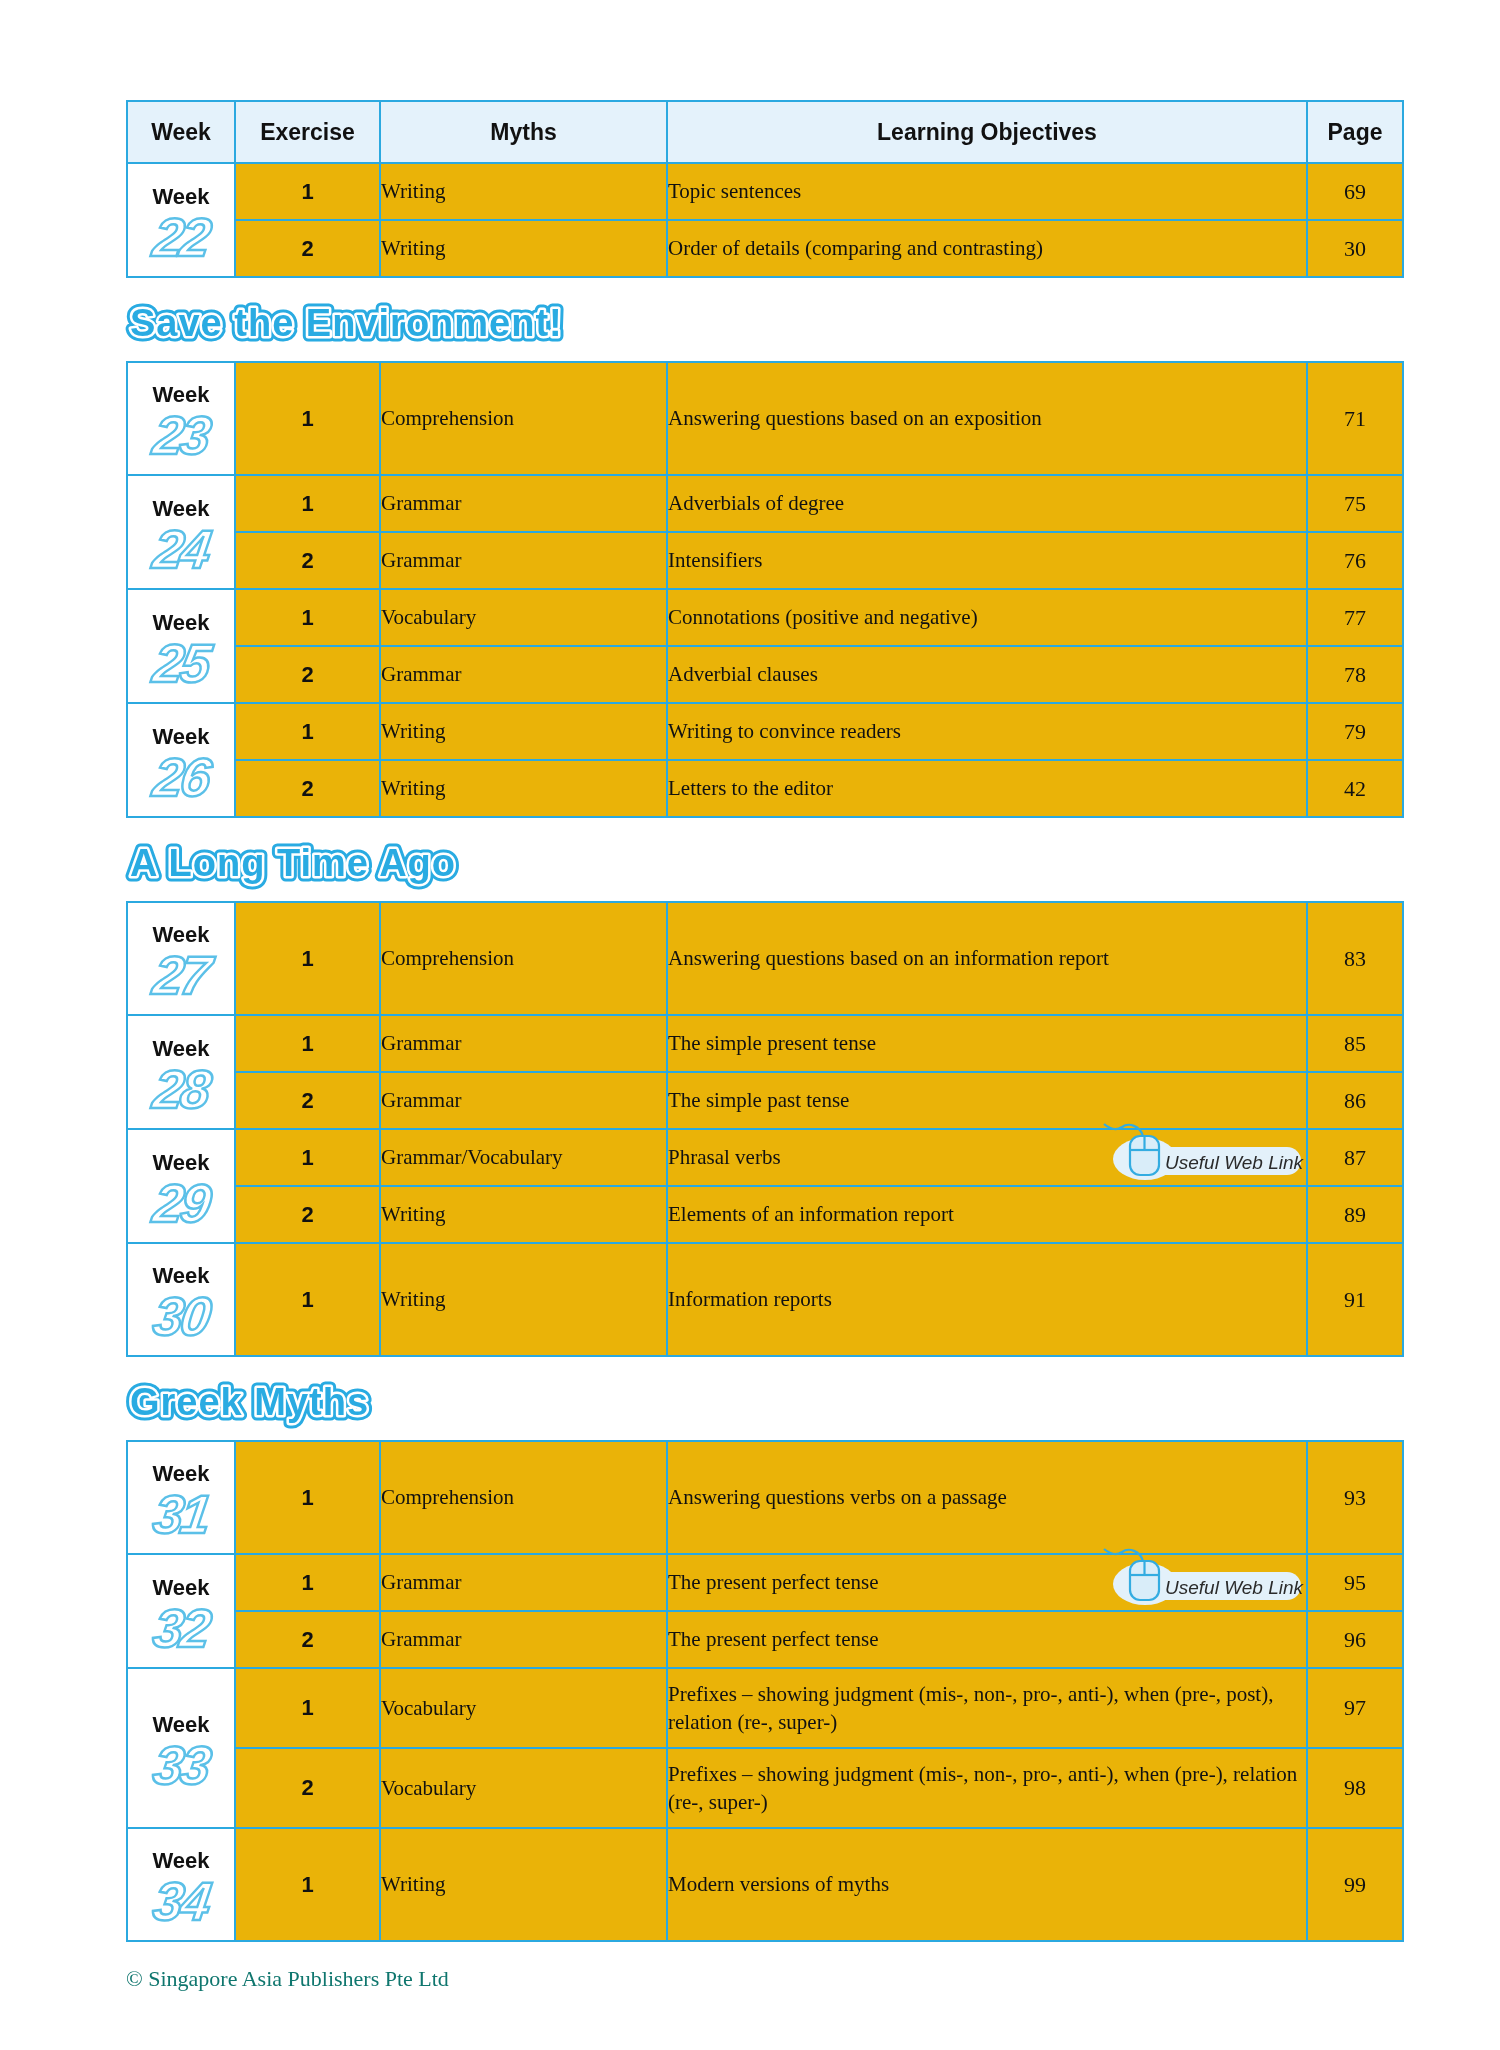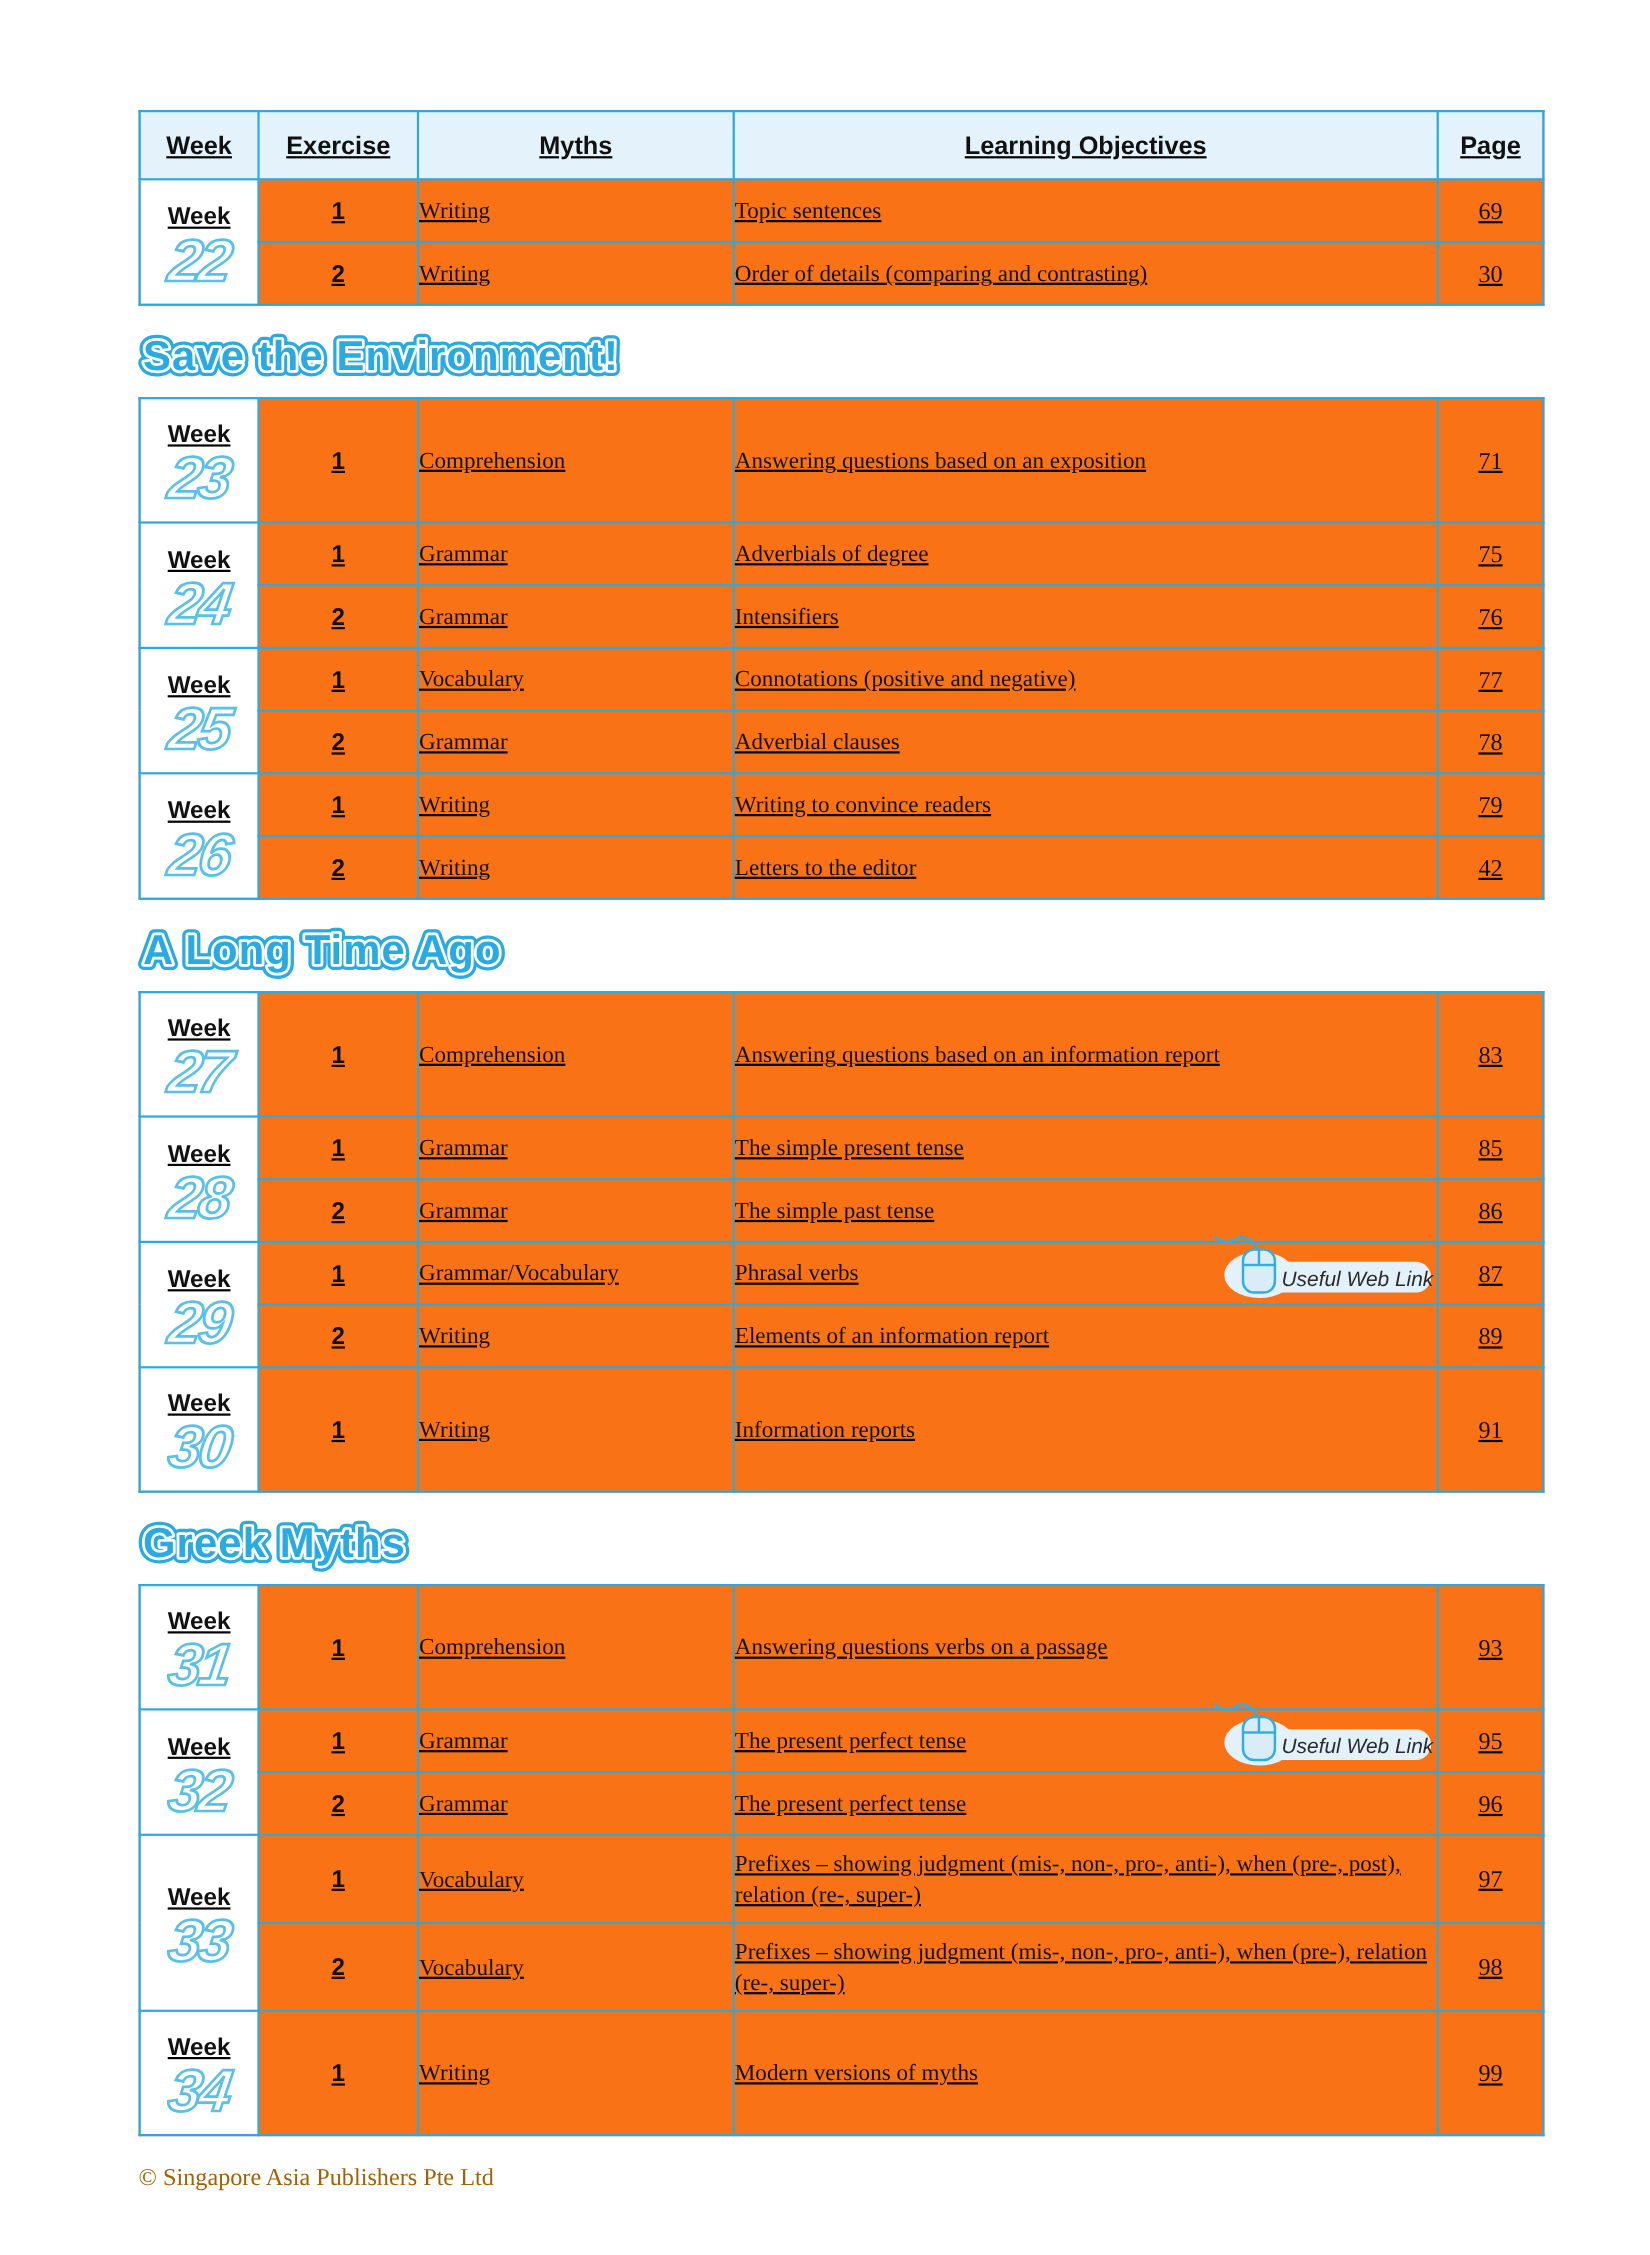--- a/index.html
+++ b/index.html
@@ -10,22 +10,21 @@
     font-family: "Liberation Sans", sans-serif;
     overflow: hidden;
   }
   .page { position: relative; width: 1500px; height: 2050px; background:#fff; }
   .content { position: absolute; left: 126px; top: 100px; width: 1276px; }
 
   table.toc {
     border-collapse: collapse;
     table-layout: fixed;
     width: 1276px;
-    background: #f97316;
-    text-decoration: underline;
+    background: #eab308;
   }
   table.toc col.c-week { width: 108px; }
   table.toc col.c-ex   { width: 145px; }
   table.toc col.c-skill{ width: 287px; }
   table.toc col.c-obj  { width: 640px; }
   table.toc col.c-page { width: 96px; }
 
   table.toc th, table.toc td {
     border: 2px solid #2BA9E0;
     padding: 0;
@@ -92,21 +91,21 @@
   }
   .weblink svg { overflow: visible; display:block; }
   .weblink text {
     font: italic 19px "Liberation Sans", sans-serif;
     fill: #2b2b2b;
   }
 
   .footer {
     margin-top: 26px;
     font: 22px/1 "Liberation Serif", serif;
-    color: #a16207;
+    color: #0f766e;
   }
   .section-block { margin: 0; }
 </style>
 </head>
 <body>
 
 <div class="page">
   <div class="content">
     <div id="sections">
   <div class="section-block">

